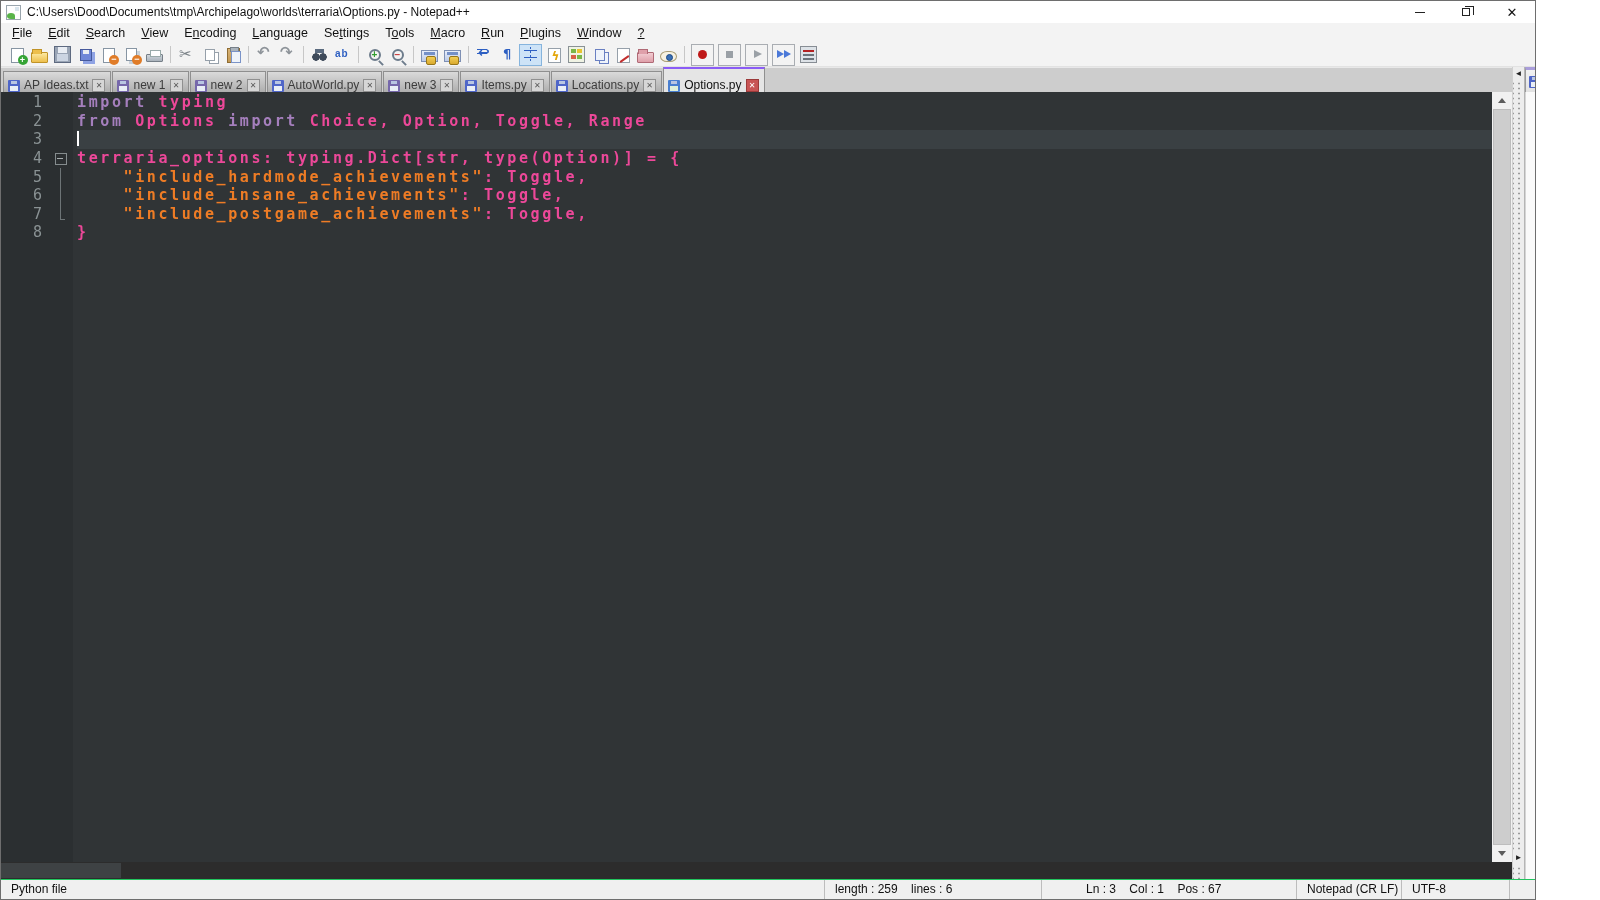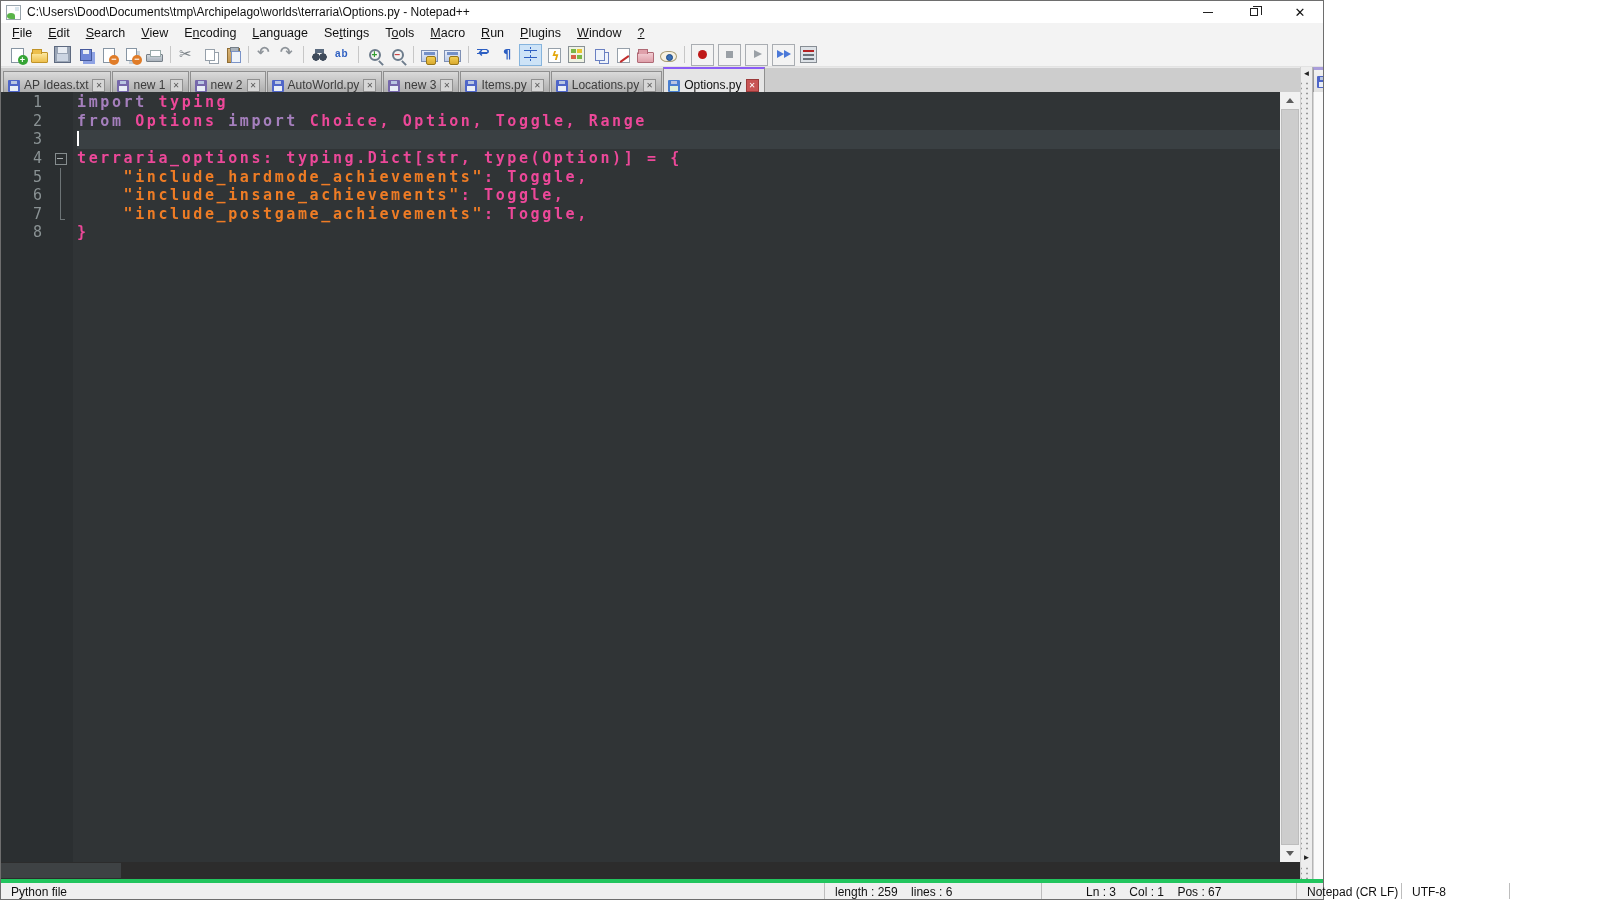--- a/index.html
+++ b/index.html
@@ -1,17 +1,17 @@
 <!DOCTYPE html>
 <html><head>
 <meta charset="utf-8">
 <style>
   * { margin:0; padding:0; box-sizing:border-box; }
   html,body { width:1600px; height:900px; overflow:hidden; font-family:"Liberation Sans", sans-serif; }
-  .window { width:1324px; height:900px; border:1px solid #6e6e6e; background:#f0f0f0; display:flex; flex-direction:column; }
+  .window { width:1536px; height:900px; border:1px solid #6e6e6e; background:#f0f0f0; display:flex; flex-direction:column; }
 
   
   .titlebar { height:22px; background:#ffffff; display:flex; align-items:center; flex:0 0 22px; }
   .npp-icon { width:15px; height:15px; margin:0 6px 0 5px; position:relative; background:#fdfdfd; border:1px solid #9aa5ad; }
   .npp-icon::after { content:""; position:absolute; left:0px; bottom:0px; width:8px; height:6px; background:#58b348; border-radius:50% 50% 0 50%; }
   .npp-icon::before { content:""; position:absolute; right:1px; top:1px; width:4px; height:4px; background:#d8e4ec; }
   .title-text { font-size:12px; color:#111; }
   .wc-group { margin-left:auto; display:flex; height:100%; }
   .wc { width:46px; height:100%; display:flex; align-items:center; justify-content:center; }
   .wc-min-glyph { width:10px; height:1px; background:#222; display:block; }
@@ -142,21 +142,21 @@
   .splitter { flex:0 0 13px; background:#ededed; border-left:1px solid #d0d0d0; border-right:1px solid #b5b5b5; background-image:radial-gradient(#9a9a9a 1px, transparent 1.4px); background-size:6px 5px; background-position:3px 14px; position:relative; }
   .split-top, .split-bottom { position:absolute; left:0; right:0; height:14px; background:#ededed; color:#222; font-size:8px; text-align:center; line-height:14px; }
   .split-top { top:0; }
   .split-bottom { bottom:14px; }
   .sliver { flex:0 0 10px; background:#f2f2f2; display:flex; flex-direction:column; }
   .sliver-tab { height:25px; border-top:3px solid #a99ddb; background:linear-gradient(#f2f2f2,#e2e2e2); position:relative; overflow:hidden; border-left:1px solid #9a9a9a; }
   .sliver-tab .floppy { position:absolute; left:3px; top:6px; }
   .sliver-body { flex:1; background:#fafafa; border-left:1px solid #d5d5d5; }
 
   
-  .statusbar { height:20px; background:#f0f0f0; border-top:4px solid #22c55e; display:flex; font-size:12px; color:#111; flex:0 0 20px; }
+  .statusbar { height:20px; background:#f0f0f0; border-top:1px solid #22c55e; display:flex; font-size:12px; color:#111; flex:0 0 20px; }
   .sb-sec { padding:2px 0 0 10px; white-space:pre; overflow:hidden; }
   .sb-sec + .sb-sec { border-left:1px solid #bdbdbd; }
   .sb-0 { flex:0 0 823px; }
   .sb-1 { flex:0 0 217px; }
   .sb-2 { flex:0 0 255px;padding-left:44px; }
   .sb-3 { flex:0 0 105px; }
   .sb-4 { flex:0 0 108px; }
   .sb-5 { flex:1 1 auto; padding-left:24px; }
 </style>
 </head>

